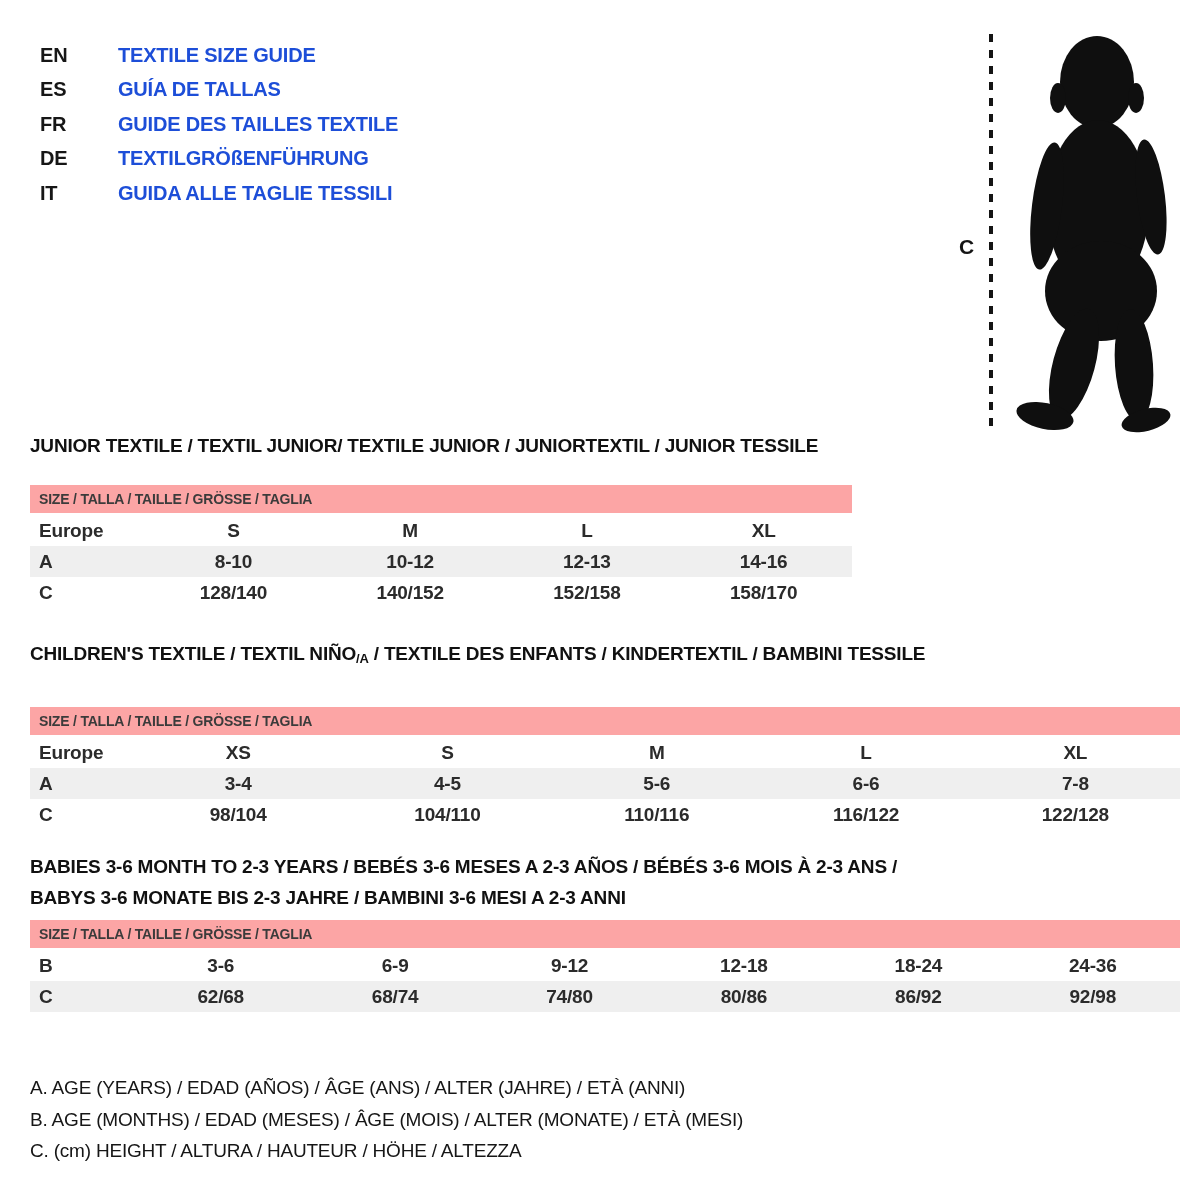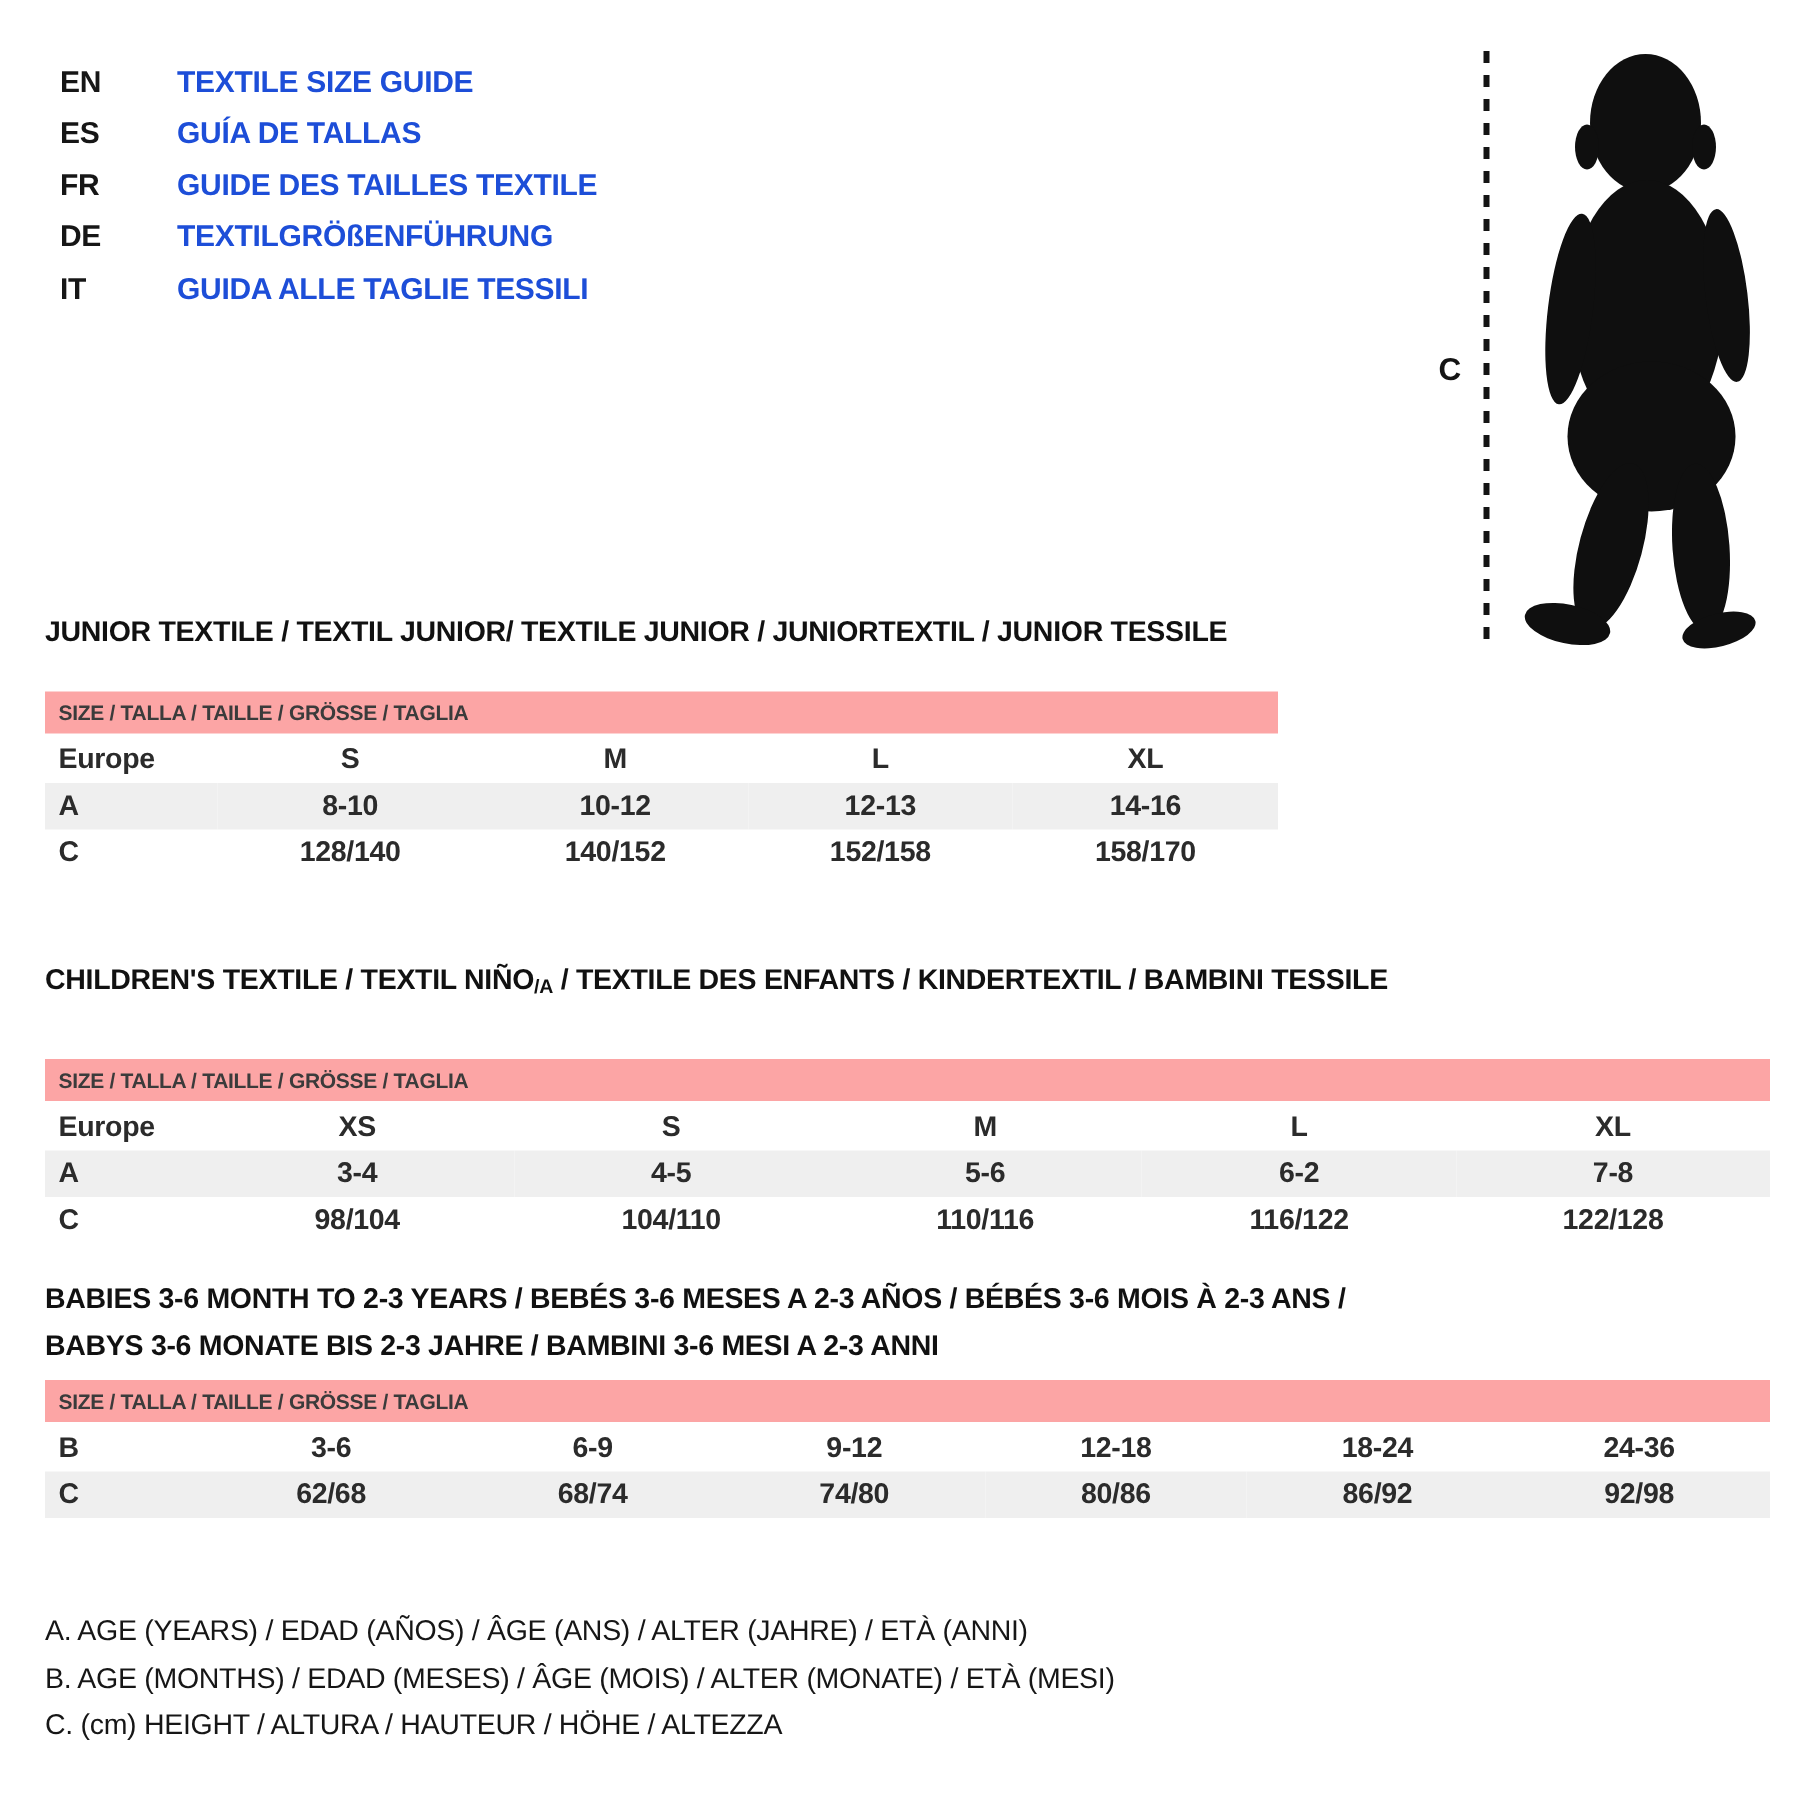--- a/index.html
+++ b/index.html
@@ -32,21 +32,21 @@
   }
   .dash-line {
     position: absolute; left: 34px; top: 0;
     width: 4px; height: 398px;
     background: repeating-linear-gradient(180deg, #141414 0 8px, transparent 8px 16px);
   }
   .toddler-svg { position: absolute; left: 56px; top: 0; }
 
   
   .section { position: absolute; left: 30px; }
-  .sec-junior   { top: 412px; width: 822px; }
+  .sec-junior   { top: 436px; width: 822px; }
   .sec-children { top: 644px; width: 1150px; }
   .sec-babies   { top: 851px; width: 1150px; }
 
   .sec-title {
     margin: 0; font-size: 19px; font-weight: bold;
     letter-spacing: -0.2px; color: #111; line-height: 20px;
     white-space: nowrap;
   }
   .sec-junior .sec-title   { margin-bottom: 29px; }
   .sec-children .sec-title { margin-bottom: 38px; }
@@ -182,21 +182,21 @@
           <td>S</td>
           <td>M</td>
           <td>L</td>
           <td>XL</td>
         </tr>
         <tr class="shade">
           <td class="lbl">A</td>
           <td>3-4</td>
           <td>4-5</td>
           <td>5-6</td>
-          <td>6-2</td>
+          <td>6-6</td>
           <td>7-8</td>
         </tr>
         <tr>
           <td class="lbl">C</td>
           <td>98/104</td>
           <td>104/110</td>
           <td>110/116</td>
           <td>116/122</td>
           <td>122/128</td>
         </tr>

